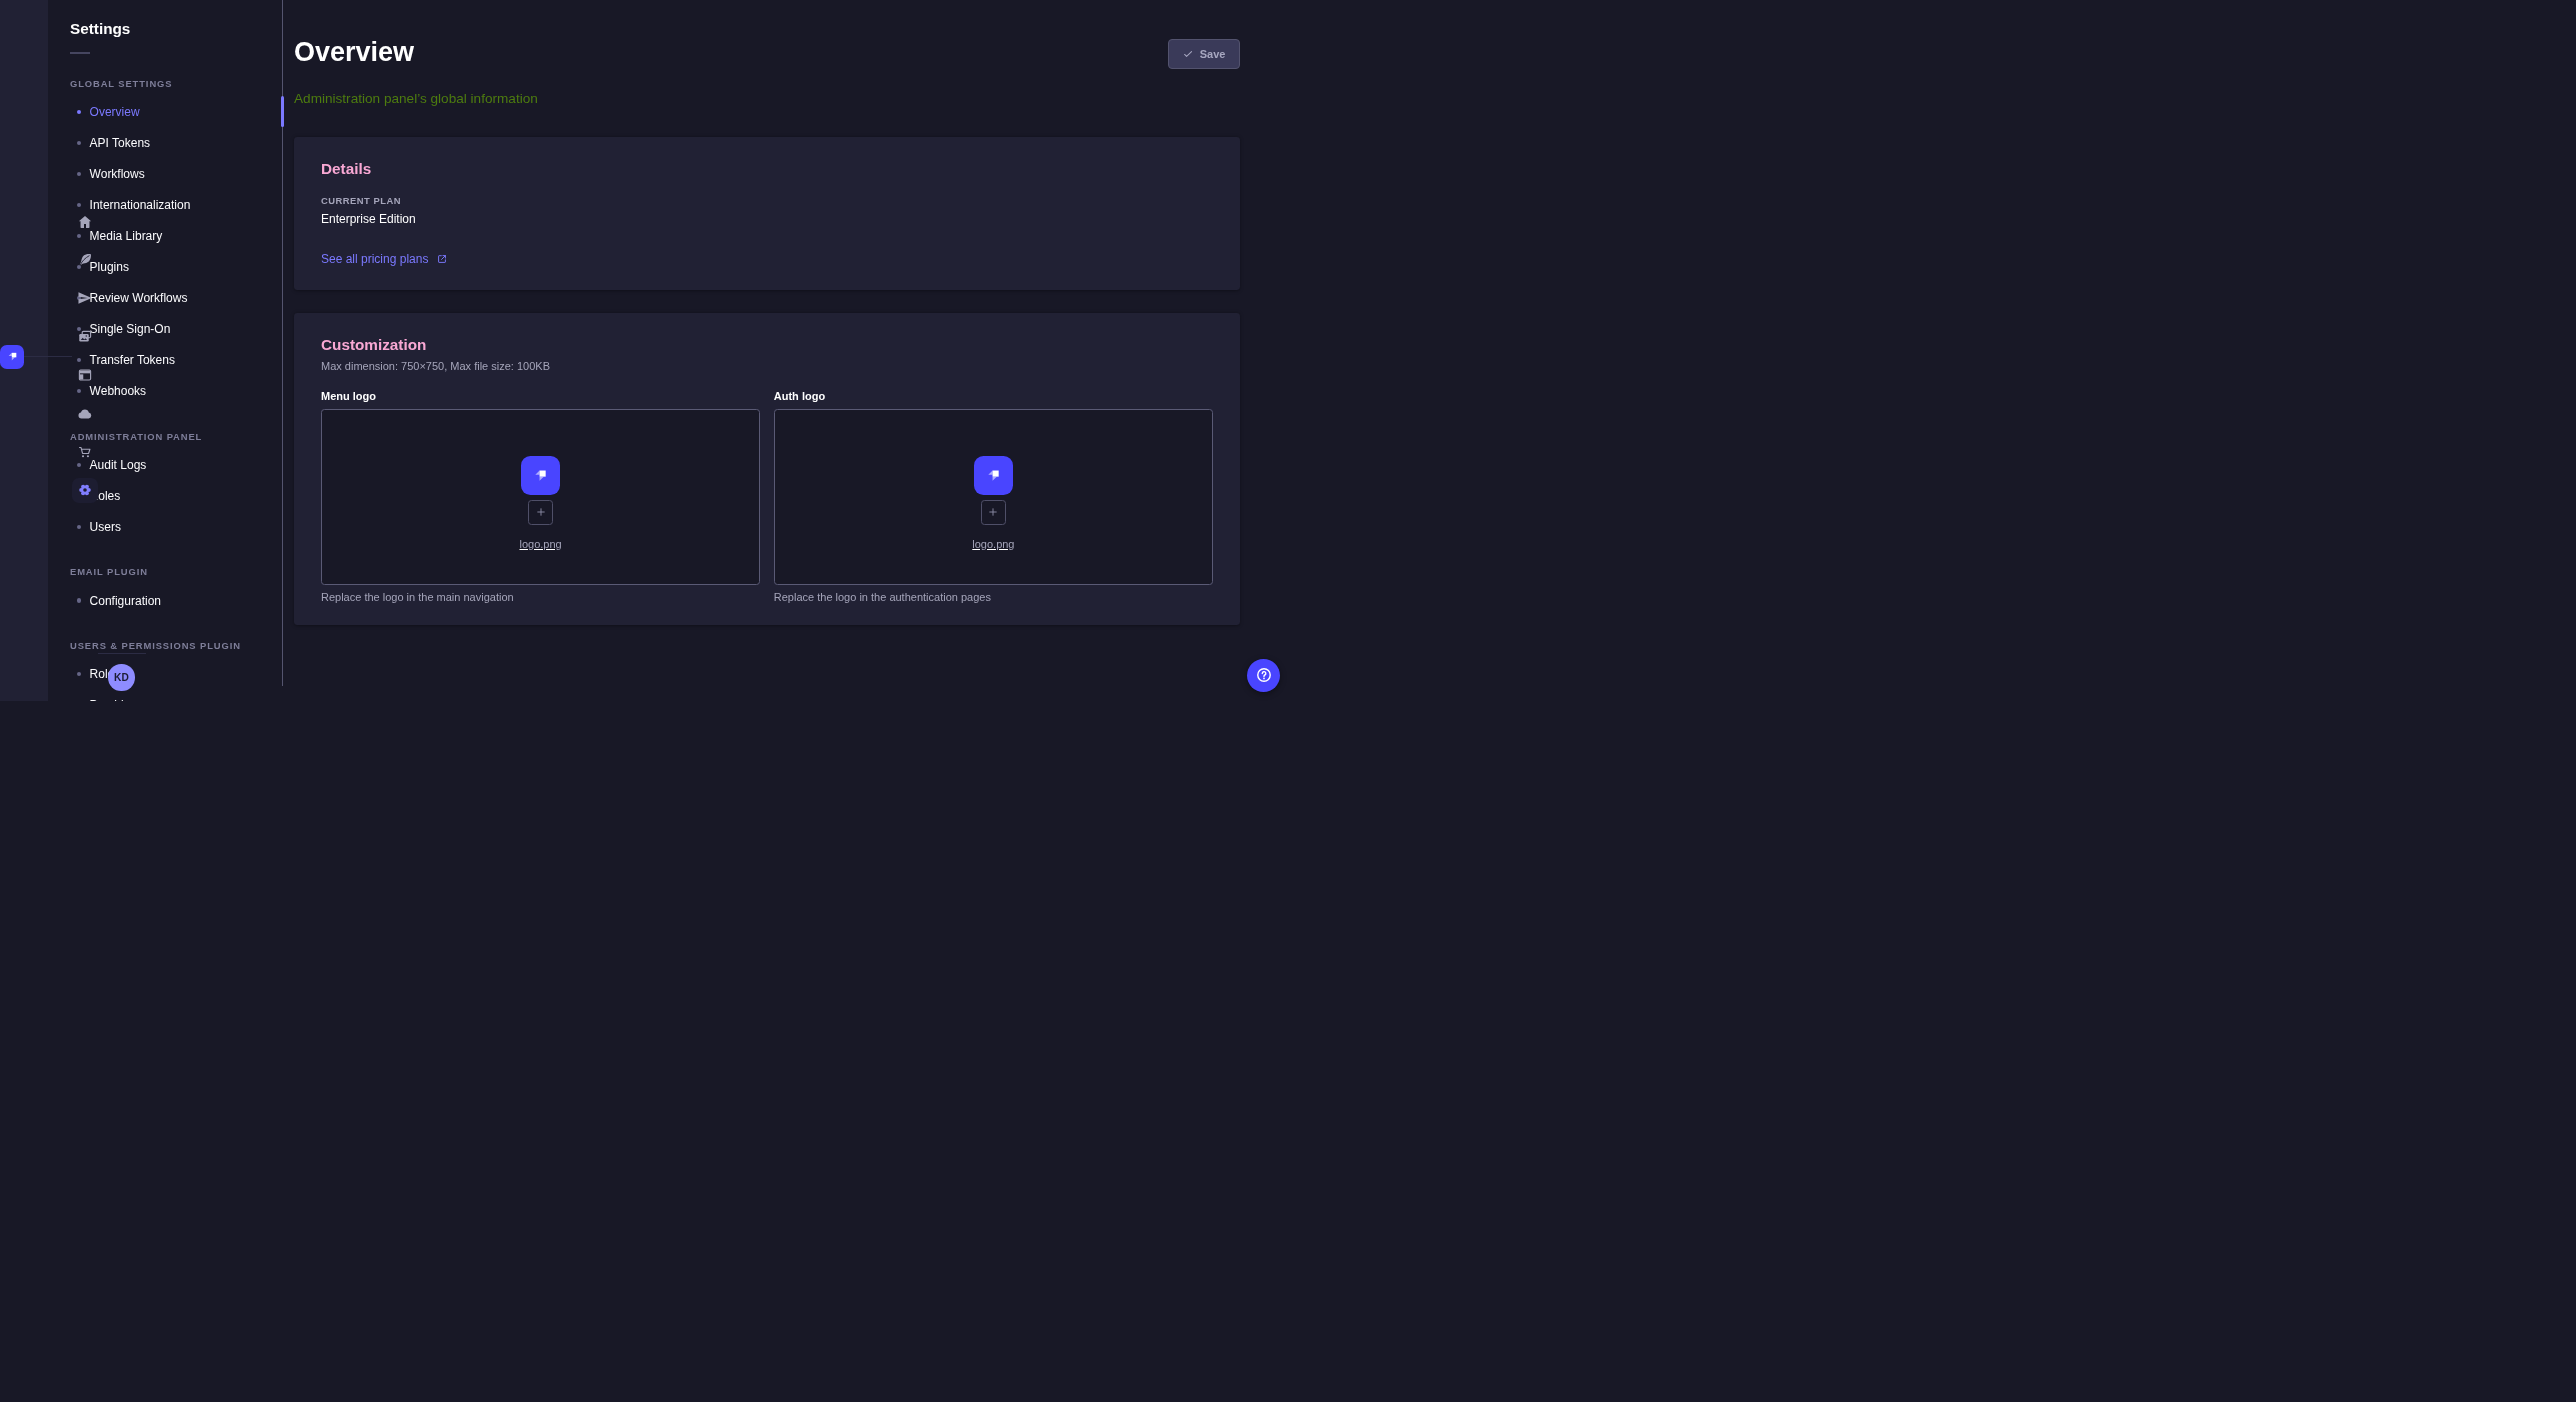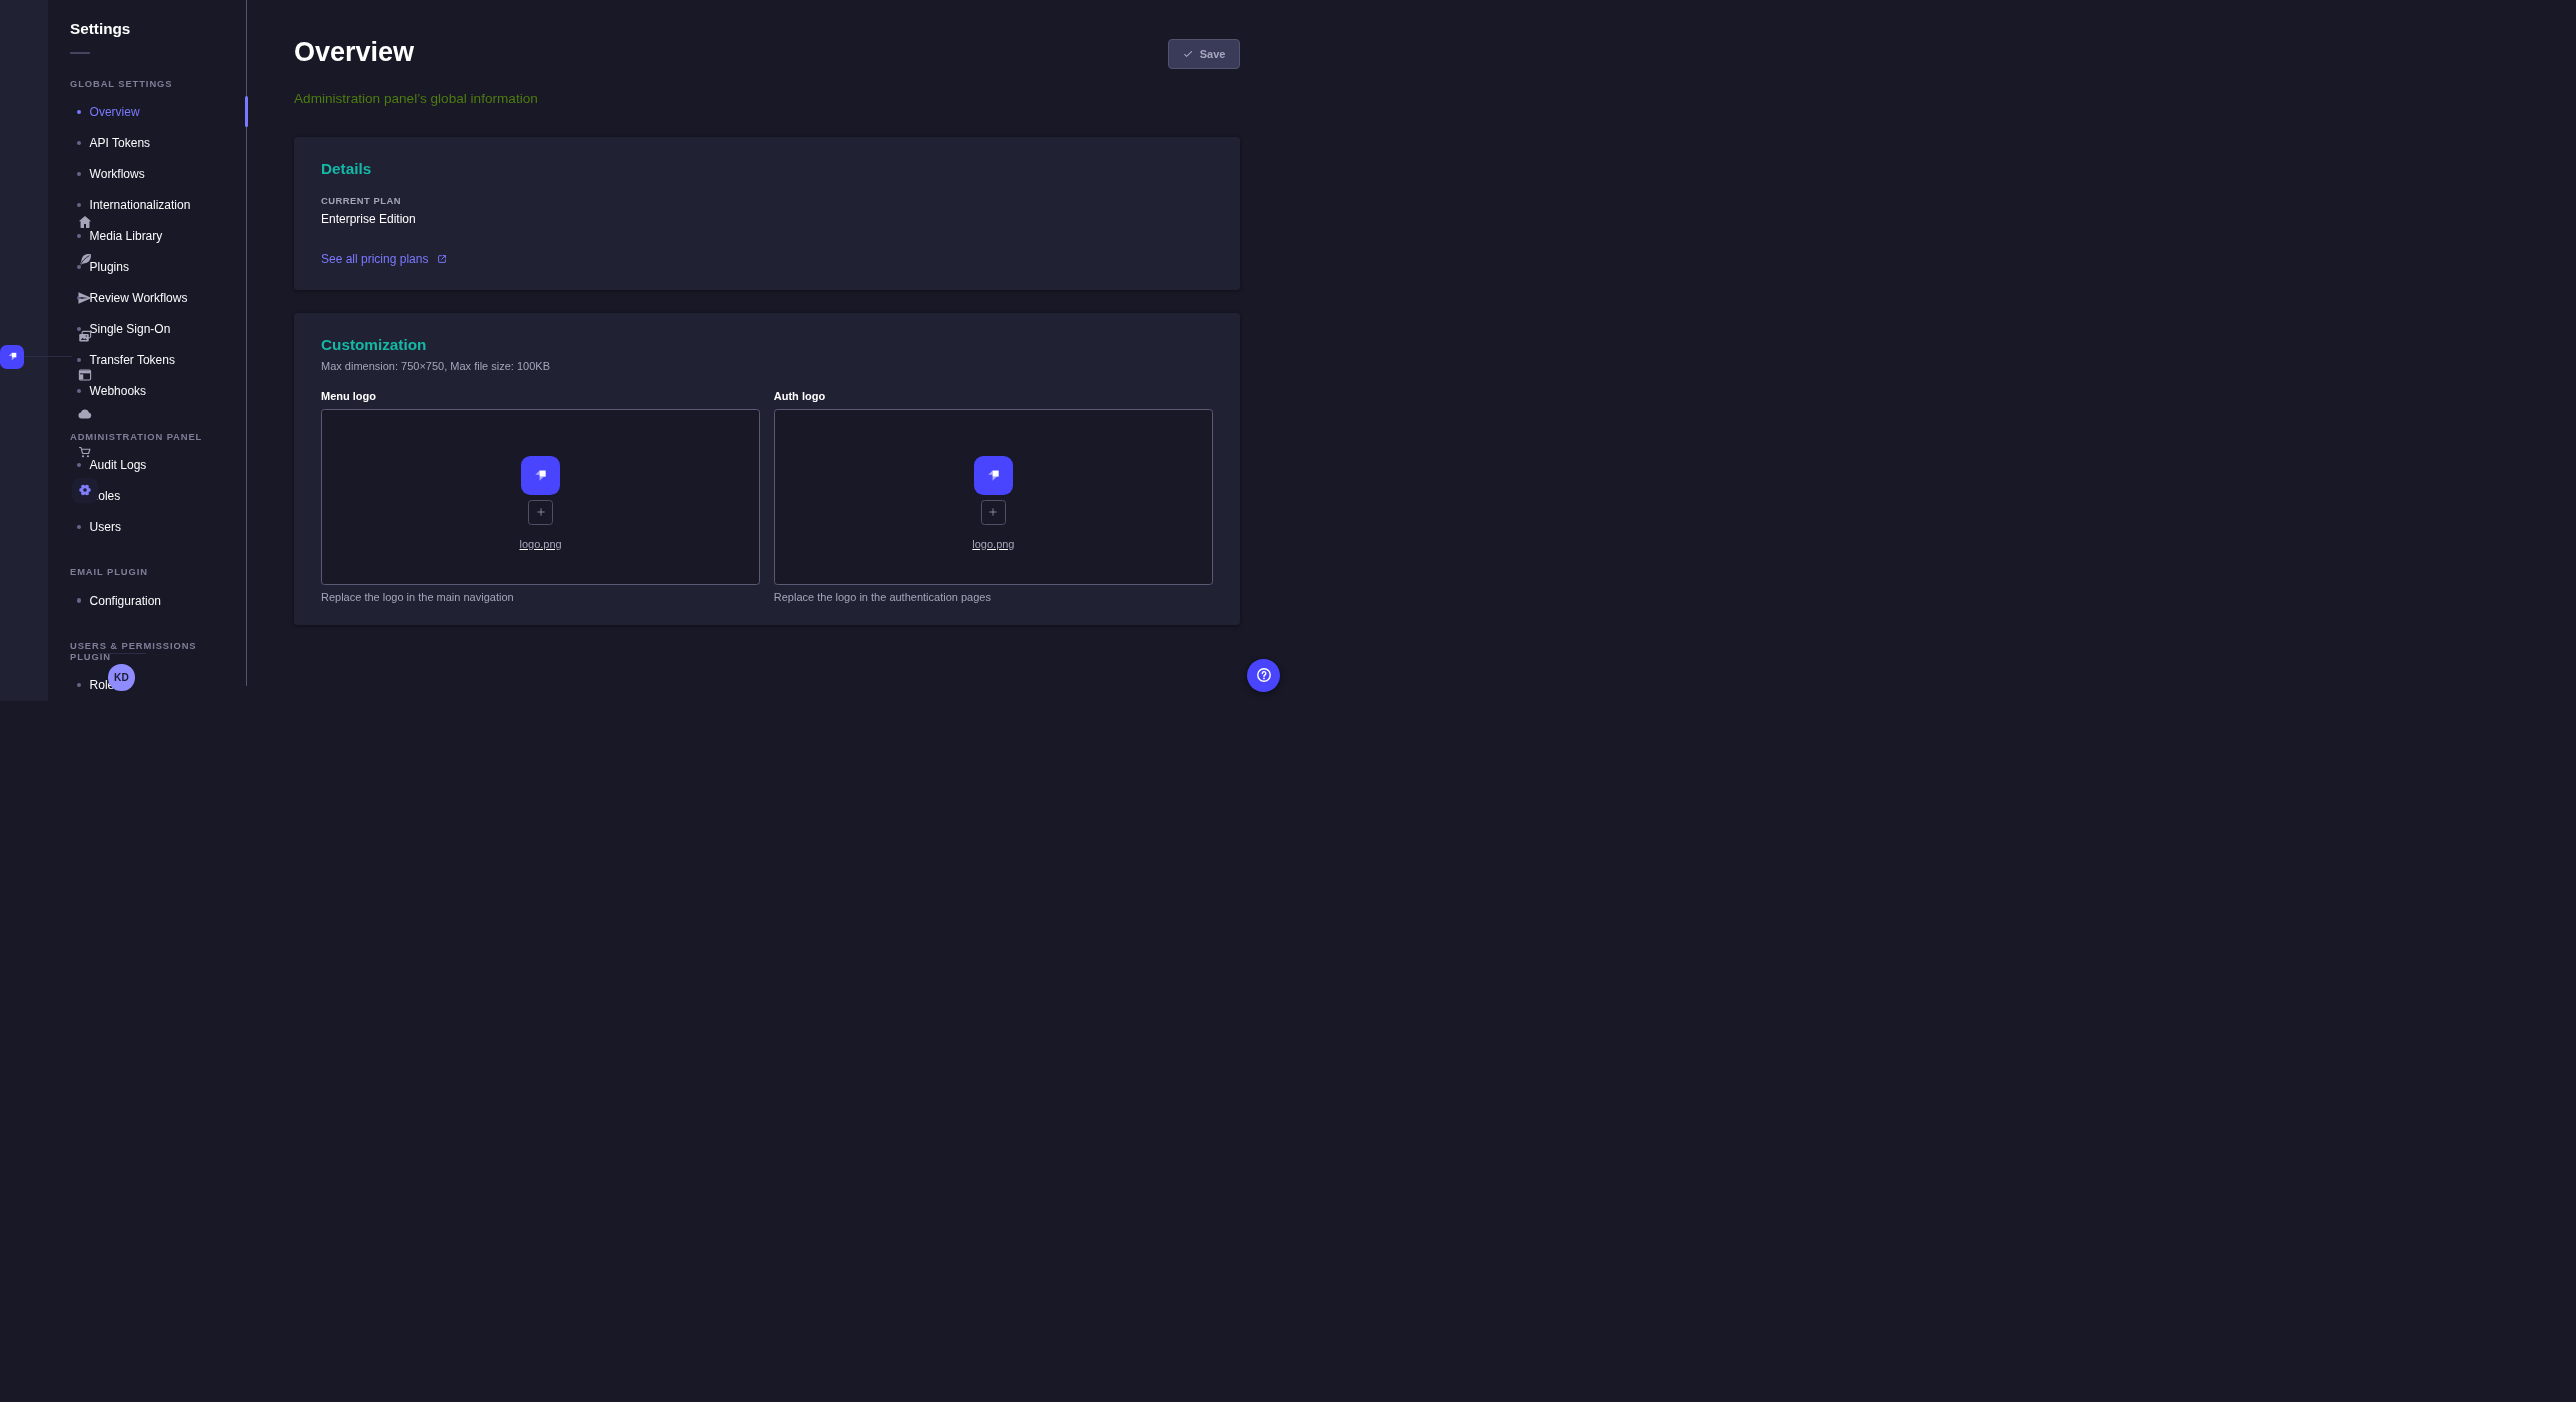--- a/index.html
+++ b/index.html
@@ -32,21 +32,21 @@
   .rail-bottom { margin-top:auto; width:100%; display:flex; flex-direction:column; align-items:center; }
   .rail-bottom-divider { width:48px; height:0.9px; background:#2c2c44; }
   .avatar {
     width:26.4px; height:26.4px; border-radius:50%; background:#8e8cff; color:#1c1c33;
     font-size:10.2px; font-weight:700; letter-spacing:0.2px;
     display:flex; align-items:center; justify-content:center; margin:11px 0 10.2px; cursor:pointer;
   }
 
   
   .subnav {
-    position:absolute; left:48px; top:0; bottom:15px; width:199px;
+    position:absolute; left:48px; top:0; bottom:15px; width:235px;
     background:#181826; border-right:1.7px solid #54546e;
     padding:20.4px 12px 0 22px;
   }
   .subnav-title { font-size:15.3px; font-weight:700; color:#ffffff; line-height:18px; }
   .subnav-hr { width:20.4px; height:1.7px; background:#45455f; margin-top:13.6px; }
   .nav-section { margin-top:19px; }
   .section-header {
     font-size:9.4px; font-weight:700; letter-spacing:0.9px; color:#7e7e99;
     padding:5.1px 0 7.7px; line-height:11px;
   }
@@ -67,21 +67,21 @@
   .page-title { font-size:27px; font-weight:700; line-height:32px; color:#ffffff; }
   .page-subtitle { font-size:13.6px; color:#4d7c0f; margin-top:21px; line-height:19px; }
   .save-btn {
     display:inline-flex; align-items:center; gap:6.8px; height:30px; padding:0 13.6px; margin-top:2.6px;
     background:#3a3a59; border:0.9px solid #53536e; border-radius:4px;
     color:#a7a7c0; font-size:11px; font-weight:600; font-family:inherit; cursor:default;
   }
   .save-btn svg { width:10.2px; height:10.2px; }
 
   .card { background:#212134; border-radius:3.4px; box-shadow:0 0.9px 3.4px rgba(0,0,0,.35); }
-  .card h2 { font-size:15.3px; font-weight:600; color:#14b8a6; line-height:19px; }
+  .card h2 { font-size:15.3px; font-weight:600; color:#f9a8d4; line-height:19px; }
 
   .card-details { margin-top:29px; padding:22px 27px 24px; }
   .details-grid { display:grid; grid-template-columns:1fr 1fr; column-gap:20.4px; margin-top:17px; }
   .field-label { font-size:9.4px; font-weight:600; color:#a5a5ba; letter-spacing:0.5px; line-height:11px; }
   .field-value { font-size:12px; color:#ffffff; margin-top:6px; line-height:15.3px; }
   .field-gap { margin-top:36px; }
   .pricing-link {
     display:inline-flex; align-items:center; gap:7.7px; margin-top:25px;
     color:#7b79ff; font-size:12px; text-decoration:none; cursor:pointer;
   }

